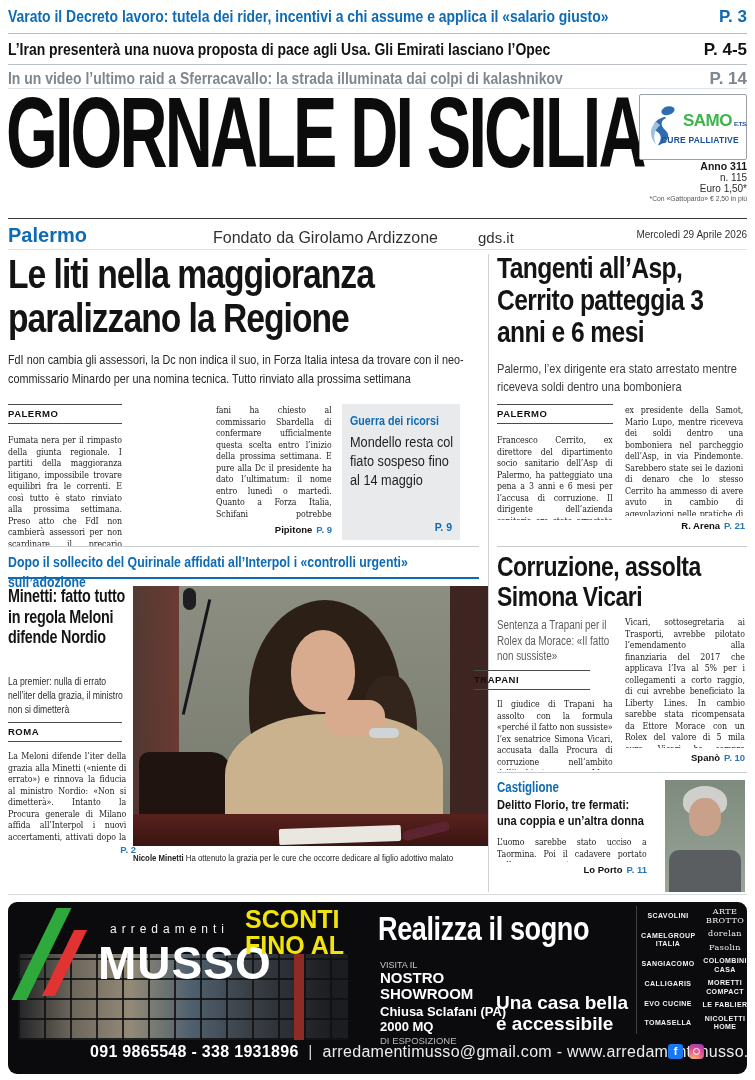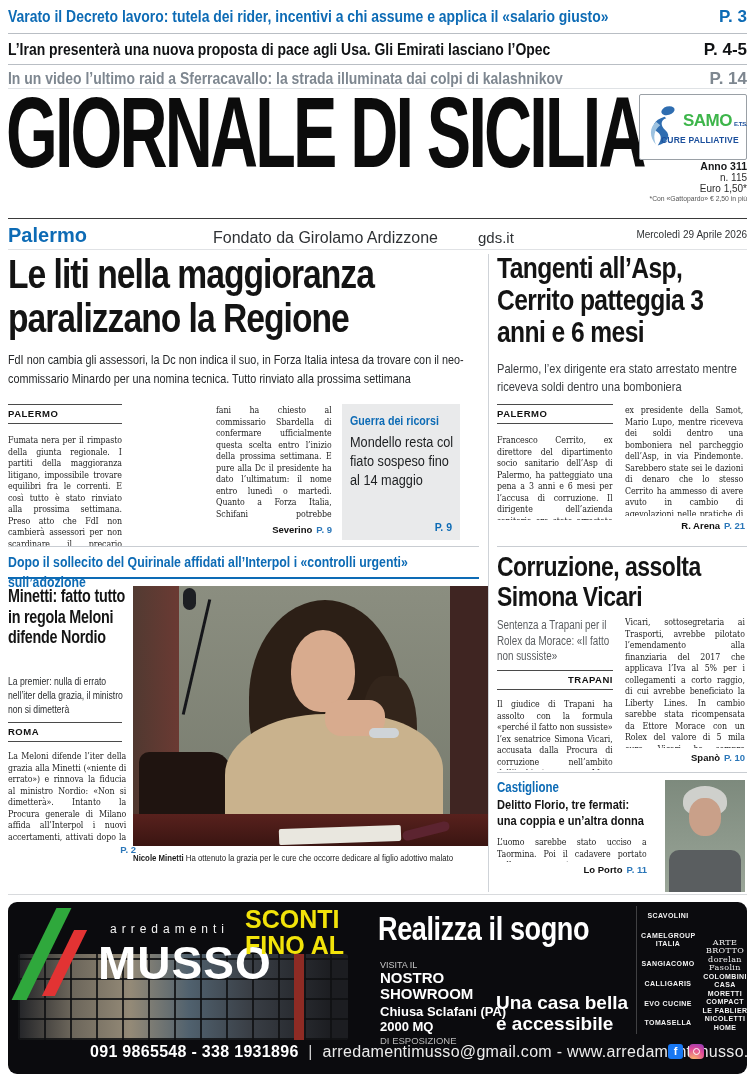--- a/index.html
+++ b/index.html
@@ -104,21 +104,21 @@
   <div class="abs" style="left:488px;top:254px;width:1px;height:638px;background:#cfd3d8;"></div>
 
   <div class="hl cx" style="left:8px;top:252px;width:586px;font-size:41px;line-height:44px;letter-spacing:-1.2px;">Le liti nella maggioranza paralizzano la Regione</div>
   <div class="abs cx" style="left:8px;top:350px;width:578px;font-size:13.2px;line-height:19px;color:#26282a;">FdI non cambia gli assessori, la Dc non indica il suo, in Forza Italia intesa da trovare con il neo-commissario Minardo per una nomina tecnica. Tutto rinviato alla prossima settimana</div>
 
   <div class="kick" style="left:8px;top:404px;width:114px;">PALERMO</div>
   <div class="abs serif cs" style="left:8px;top:434px;width:134px;max-height:112px;">Fumata nera per il rimpasto della giunta regionale. I partiti della maggioranza litigano, impossibile trovare equilibri fra le correnti. E così tutto è stato rinviato alla prossima settimana. Preso atto che FdI non cambierà assessori per non scardinare il precario equilibrio interno, ieri Schi-</div>
 
 
   <div class="abs serif cs" style="left:216px;top:404px;width:136px;max-height:116px;">fani ha chiesto al commissario Sbardella di confermare ufficialmente questa scelta entro l’inizio della prossima settimana. E pure alla Dc il presidente ha dato l’ultimatum: il nome entro lunedì o martedì. Quanto a Forza Italia, Schifani potrebbe concordare con Minardo di puntare su un nuovo assessore tecnico indicato però dal gruppo all’Ars.</div>
-  <div class="byl" style="left:216px;top:524px;width:116px;"><span>Severino</span><span class="pg">P. 9</span></div>
+  <div class="byl" style="left:216px;top:524px;width:116px;"><span>Pipitone</span><span class="pg">P. 9</span></div>
 
   <div id="lead-box">
     <div class="cx blue" style="width:125px;font-weight:bold;font-size:13px;">Guerra dei ricorsi</div>
     <div class="cx" style="width:127px;font-size:15.5px;line-height:19px;color:#1d1f21;margin-top:4px;">Mondello resta col fiato sospeso fino al 14 maggio</div>
     <div class="abs blue" style="right:8px;bottom:7px;font-weight:bold;font-size:10.5px;">P. 9</div>
   </div>
 
   <div class="hl cx" style="left:497px;top:252px;width:302px;font-size:30px;line-height:32px;letter-spacing:-.7px;">Tangenti all’Asp, Cerrito patteggia 3 anni e 6 mesi</div>
   <div class="abs cx" style="left:497px;top:360px;width:302px;font-size:13.5px;line-height:17.5px;color:#3a3d40;">Palermo, l’ex dirigente era stato arrestato mentre riceveva soldi dentro una bomboniera</div>
   <div class="kick" style="left:497px;top:404px;width:116px;">PALERMO</div>
@@ -154,21 +154,21 @@
     <div style="left:146px;bottom:3px;width:122px;height:16px;background:#e9e7df;border-radius:2px;transform:rotate(-2deg);"></div>
     <div style="right:38px;bottom:10px;width:48px;height:10px;background:#5c2430;border-radius:5px;transform:rotate(-14deg);"></div>
   </div>
   <div class="abs cx" style="left:133px;top:852px;width:433px;font-size:9.5px;color:#1a1a1a;">
     <span style="font-weight:bold;">Nicole Minetti</span>
     <span>Ha ottenuto la grazia per le cure che occorre dedicare al figlio adottivo malato</span>
   </div>
 
   <div class="hl cx" style="left:497px;top:552px;width:302px;font-size:28px;line-height:30px;letter-spacing:-.6px;">Corruzione, assolta Simona Vicari</div>
   <div class="abs cx" style="left:497px;top:618px;width:139px;font-size:12px;line-height:15.5px;color:#5a5d60;">Sentenza a Trapani per il Rolex da Morace: «Il fatto non sussiste»</div>
-  <div class="kick" style="left:497px;top:670px;width:116px;text-align:right;">TRAPANI</div>
+  <div class="kick" style="left:474px;top:670px;width:116px;">TRAPANI</div>
   <div class="abs serif cs" style="left:497px;top:698px;width:136px;max-height:72px;">Il giudice di Trapani ha assolto con la formula «perché il fatto non sussiste» l’ex senatrice Simona Vicari, accusata dalla Procura di corruzione nell’ambito dell’inchiesta Mare Monstrum sui contributi pubblici ai collegamenti navali. Secondo il pm,</div>
   <div class="abs serif cs" style="left:625px;top:616px;width:141px;max-height:132px;">Vicari, sottosegretaria ai Trasporti, avrebbe pilotato l’emendamento alla finanziaria del 2017 che applicava l’Iva al 5% per i collegamenti a corto raggio, di cui avrebbe beneficiato la Liberty Lines. In cambio sarebbe stata ricompensata da Ettore Morace con un Rolex del valore di 5 mila euro. Vicari ha sempre respinto le accuse sostenendo che si trattava di un regalo natalizio. Condannata a 8 anni l’ex dirigente regionale Salvatrice Severino.</div>
   <div class="byl" style="left:625px;top:752px;width:120px;"><span>Spanò</span><span class="pg">P. 10</span></div>
 
   <div class="rule" style="left:497px;top:772px;width:250px;"></div>
 
   <div class="abs cx blue" style="left:497px;top:779px;width:183px;font-weight:bold;font-size:14px;">Castiglione</div>
   <div class="hl cx" style="left:497px;top:797px;width:183px;font-size:13.5px;line-height:16px;">Delitto Florio, tre fermati: una coppia e un’altra donna</div>
   <div class="abs serif cs" style="left:497px;top:836px;width:176px;max-height:26px;">L’uomo sarebbe stato ucciso a Taormina. Poi il cadavere portato nelle campagne etnee.</div>
   <div class="byl" style="left:497px;top:864px;width:150px;"><span>Lo Porto</span><span class="pg">P. 11</span></div>
@@ -210,21 +210,21 @@
 
     <div class="abs" style="left:628px;top:4px;width:117px;height:128px;border-left:1px solid rgba(255,255,255,.22);">
       <div style="position:absolute;left:4px;top:6px;width:54px;height:116px;display:flex;flex-direction:column;justify-content:space-between;">
         <div class="brandcell">SCAVOLINI</div>
         <div class="brandcell">camelgroup italia</div>
         <div class="brandcell">SANGIACOMO</div>
         <div class="brandcell">calligaris</div>
         <div class="brandcell">EVO CUCINE</div>
         <div class="brandcell">TOMASELLA</div>
       </div>
-      <div style="position:absolute;left:61px;top:2px;width:54px;height:124px;display:flex;flex-direction:column;justify-content:flex-end;">
+      <div style="position:absolute;left:61px;top:2px;width:54px;height:124px;display:flex;flex-direction:column;justify-content:space-between;">
         <div class="brandcell sb">ARTE BROTTO</div>
         <div class="brandcell sb">dorelan</div>
         <div class="brandcell sb">Fasolin</div>
         <div class="brandcell">Colombini Casa</div>
         <div class="brandcell">moretti compact</div>
         <div class="brandcell">LE FABLIER</div>
         <div class="brandcell">NICOLETTI HOME</div>
       </div>
     </div>
 

